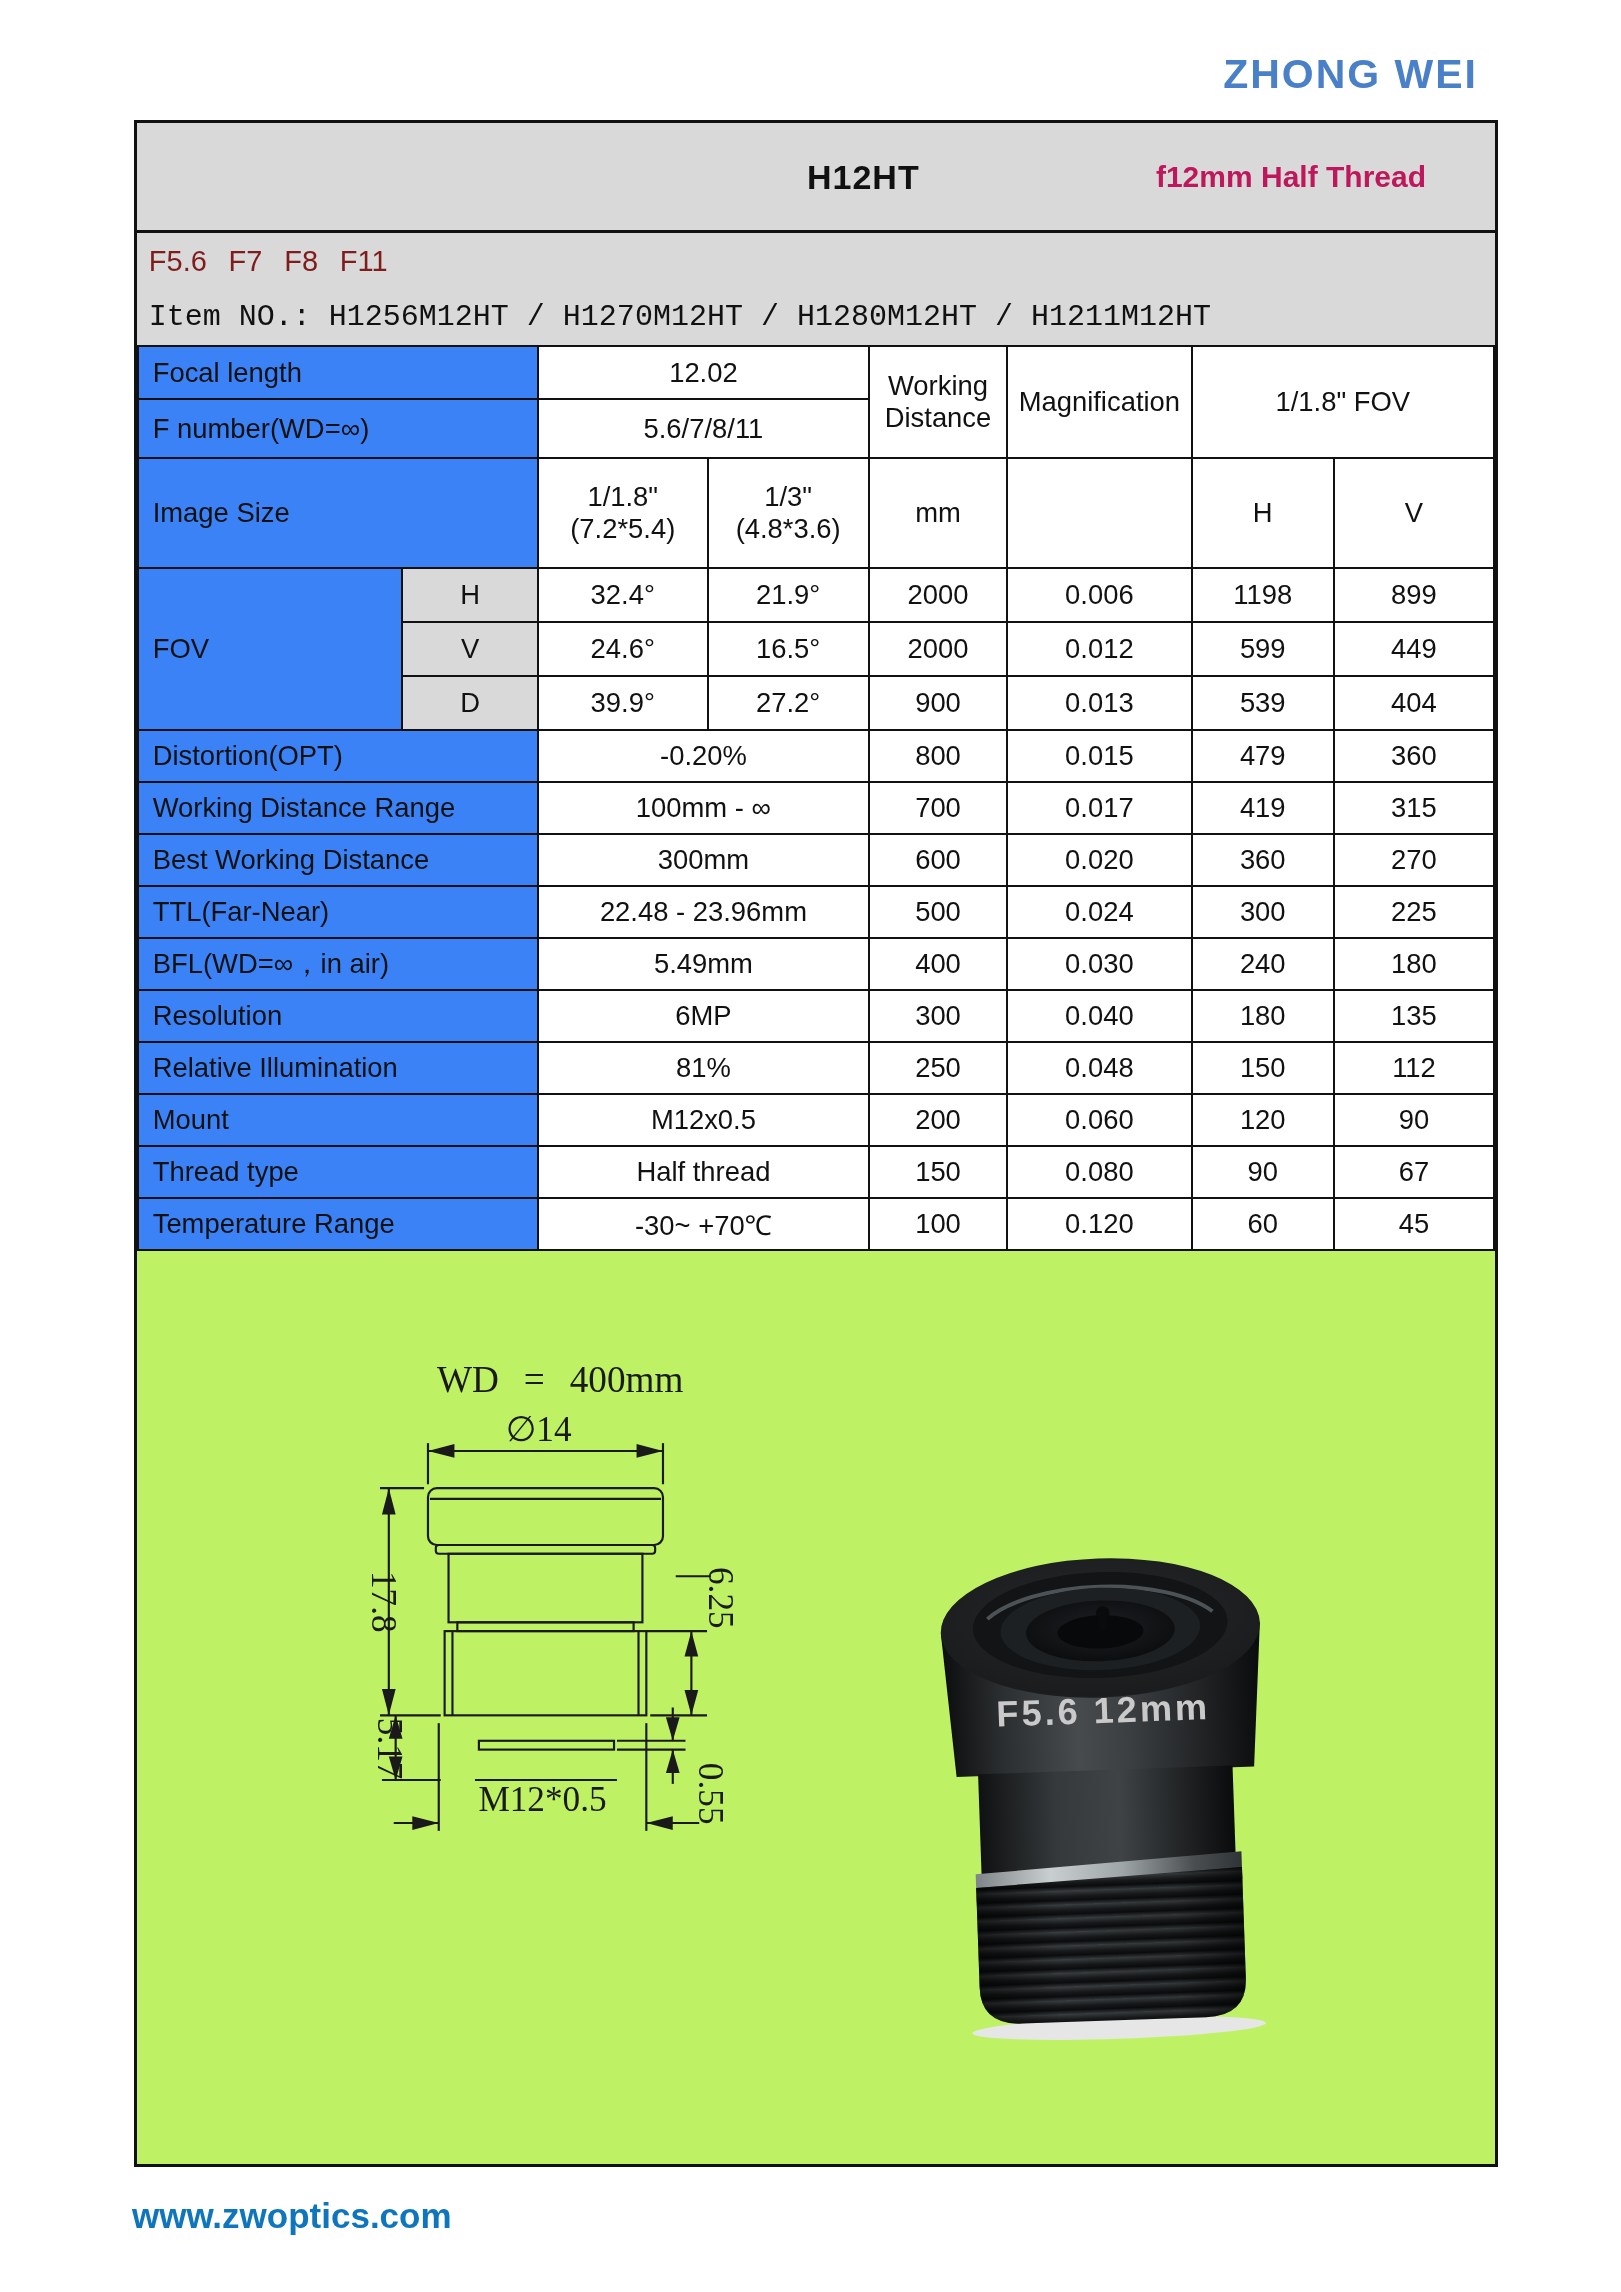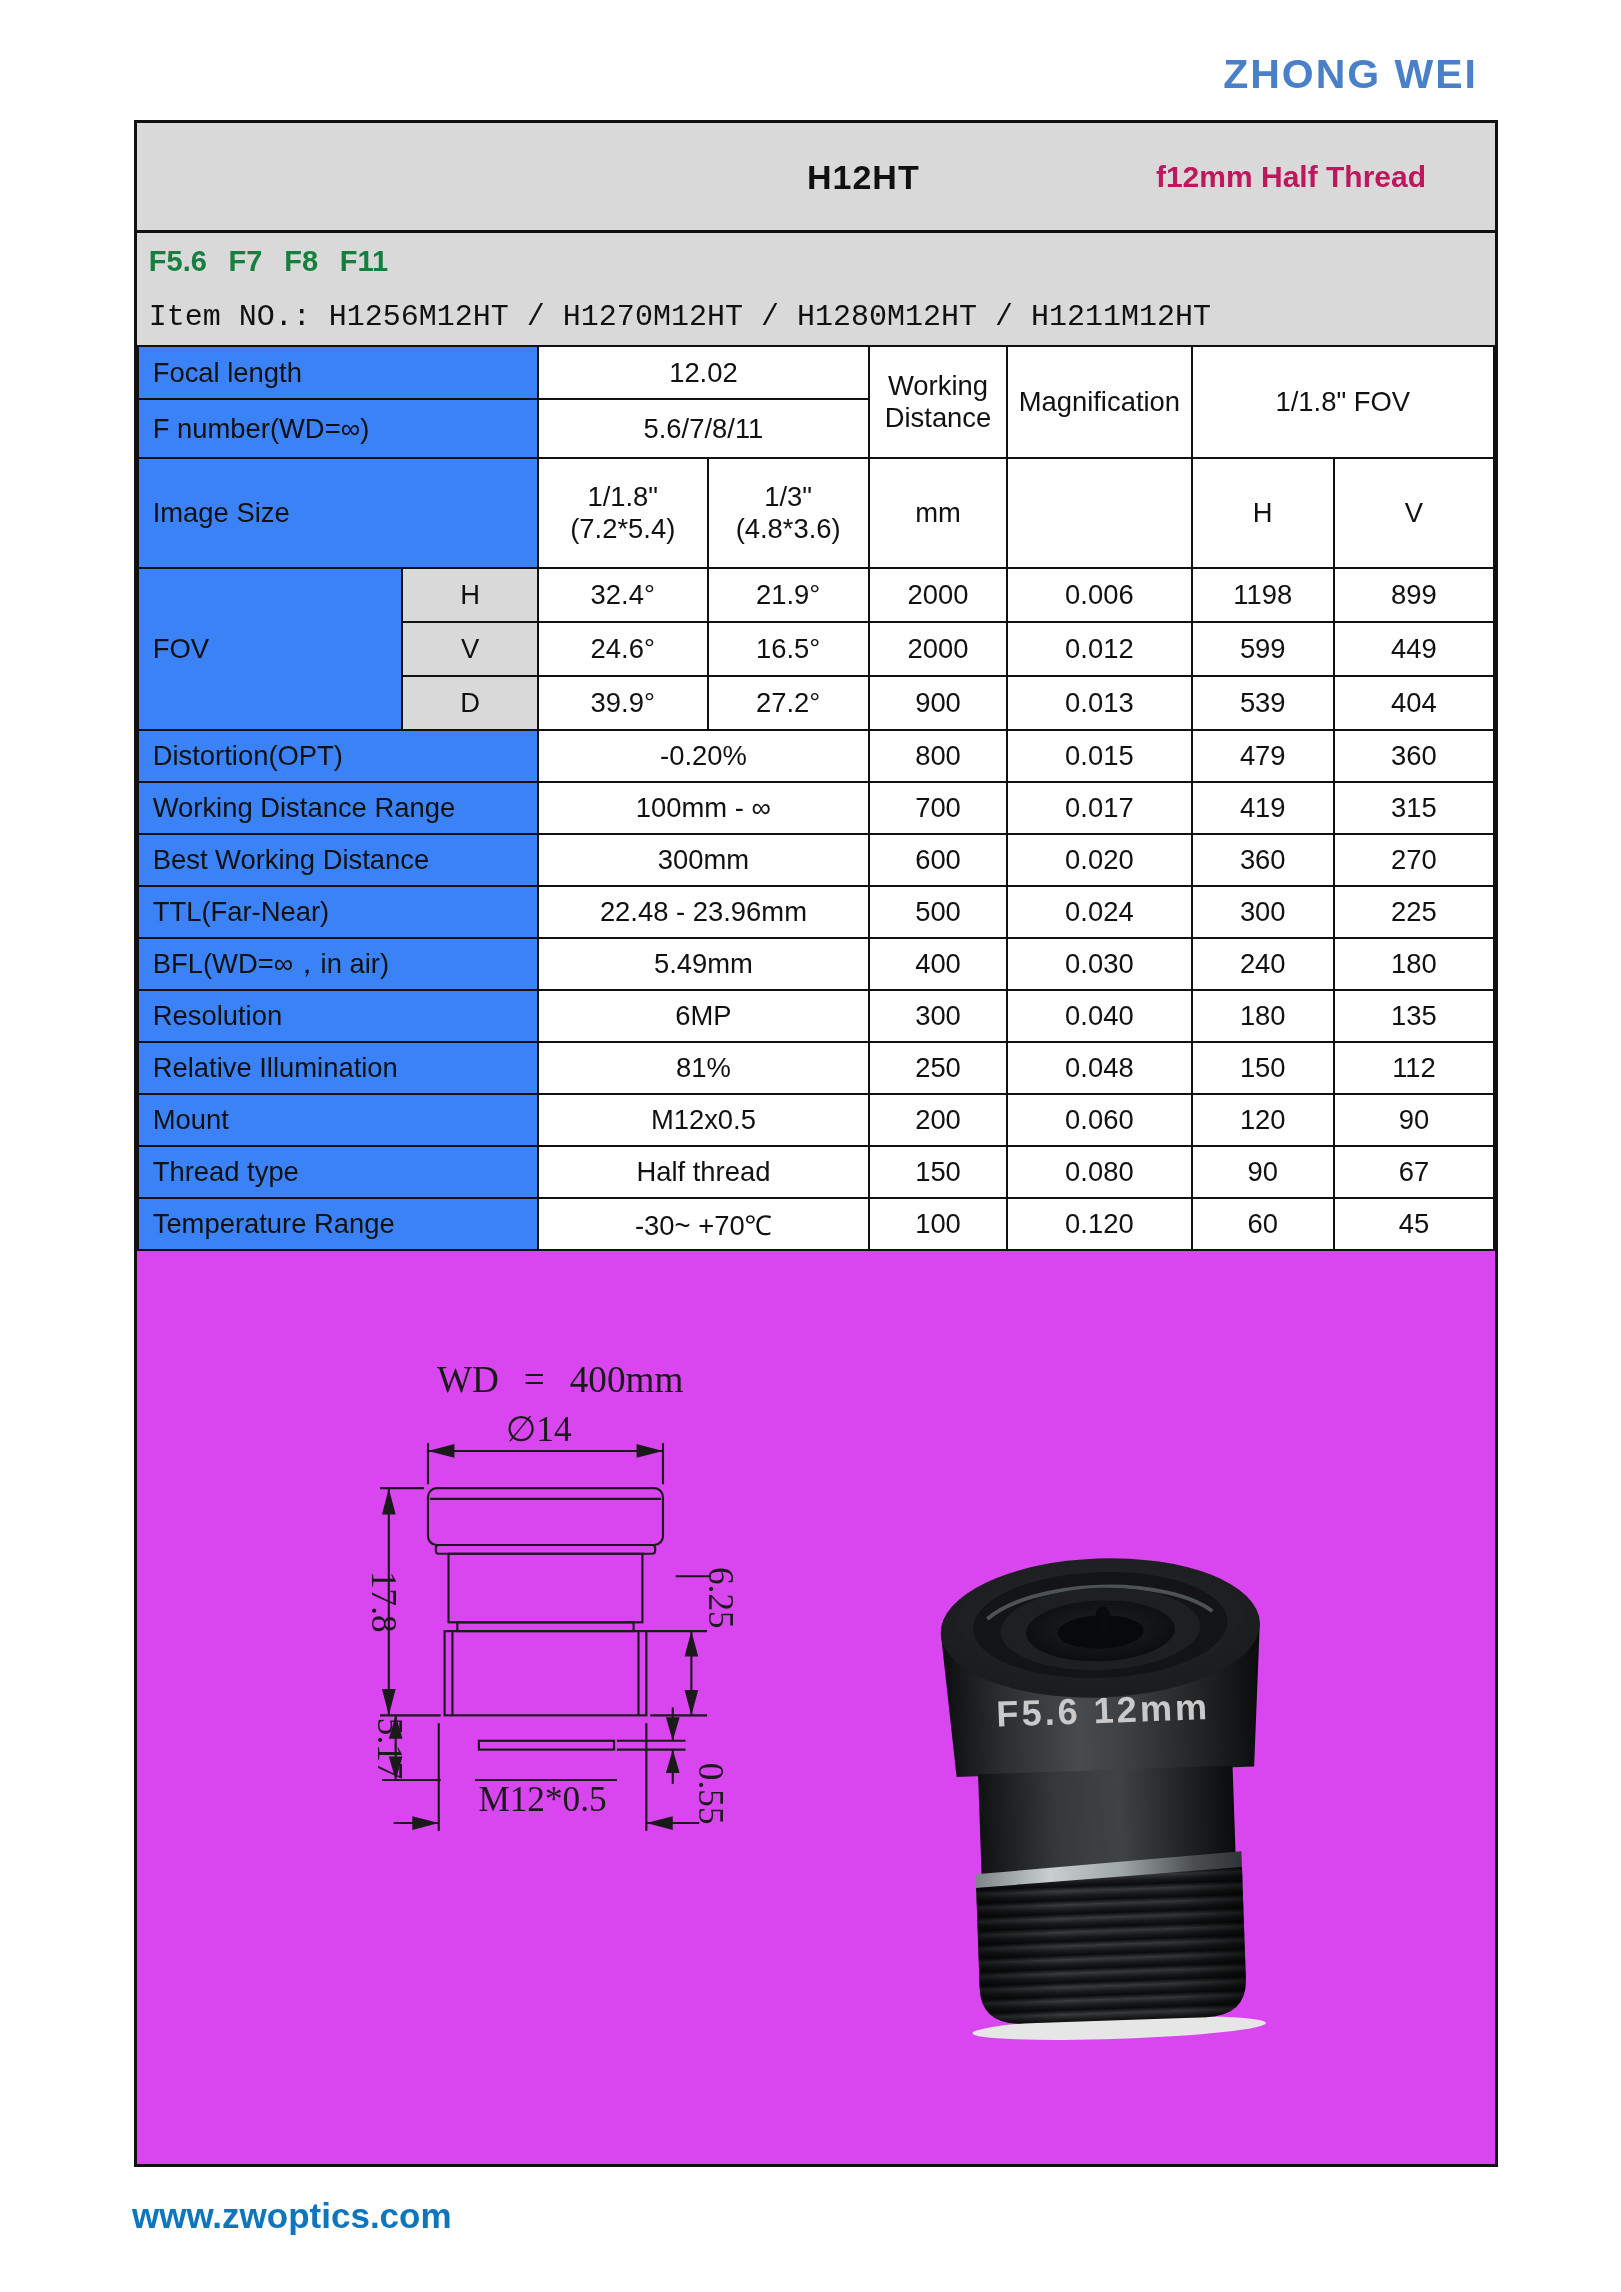--- a/index.html
+++ b/index.html
@@ -13,34 +13,34 @@
          border:3.9px solid #111111; background:#ffffff; }
 
   .title-band { position:relative; height:110px; background:#d9d9d9;
                 border-bottom:3.9px solid #111111; }
   .model { position:absolute; left:50%; top:50%; transform:translate(-8%,-50%);
            font-size:34px; font-weight:bold; color:#111; letter-spacing:1px;text-align:center; }
   .subtitle { position:absolute; right:69px; top:50%; transform:translateY(-50%);
               font-size:30px; font-weight:bold; color:#be185d; }
 
   .red-row { height:56px; background:#d9d9d9; display:flex; align-items:center;
-             padding-left:11.8px; font-size:29px; font-weight:bold; color:#15803d;
+             padding-left:11.8px; font-size:29px; font-weight:normal; color:#7f1d1d;
              word-spacing:13.7px; }
   .item-row { height:56px; background:#d9d9d9; display:flex; align-items:center;
               padding-left:11.8px; font-size:30px; color:#111;font-family:Liberation Mono, monospace; }
 
   table.spec { width:100%; border-collapse:collapse; table-layout:fixed; }
   table.spec td { border:2.5px solid #111111; font-size:27.4px; color:#111;
                   text-align:center; vertical-align:middle; padding:2px 3.9px; }
   table.spec td.lbl { background:#3b82f6; text-align:left; padding-left:13.7px; }
   table.spec td.sub { background:#d9d9d9; text-align:center; padding-left:3.9px; }
   tr.r-focal { height:53px; } tr.r-fnum { height:59px; } tr.r-img { height:110px; }
   tr.r-fov { height:54px; } tr.r-spec { height:52px; }
 
-  .figure-area { position:relative; height:913px; background:#d946ef; overflow:hidden; }
+  .figure-area { position:relative; height:913px; background:#bef264; overflow:hidden; }
   .drawing-svg { position:absolute; left:196px; top:90px; }
   .lens-svg { position:absolute; left:774px; top:274px; }
 
   .dim-text { font-family:"Liberation Serif","DejaVu Serif",serif; font-size:36px;
               fill:#1a1a1a; }
   .wd-note { font-family:"Liberation Serif","DejaVu Serif",serif; font-size:38px;
              fill:#1a1a1a; word-spacing:16px; }
   .lens-marking { font-family:"Liberation Sans",sans-serif; font-size:37px; font-weight:bold;
                   fill:#c9c9c9; letter-spacing:3px; }
 

